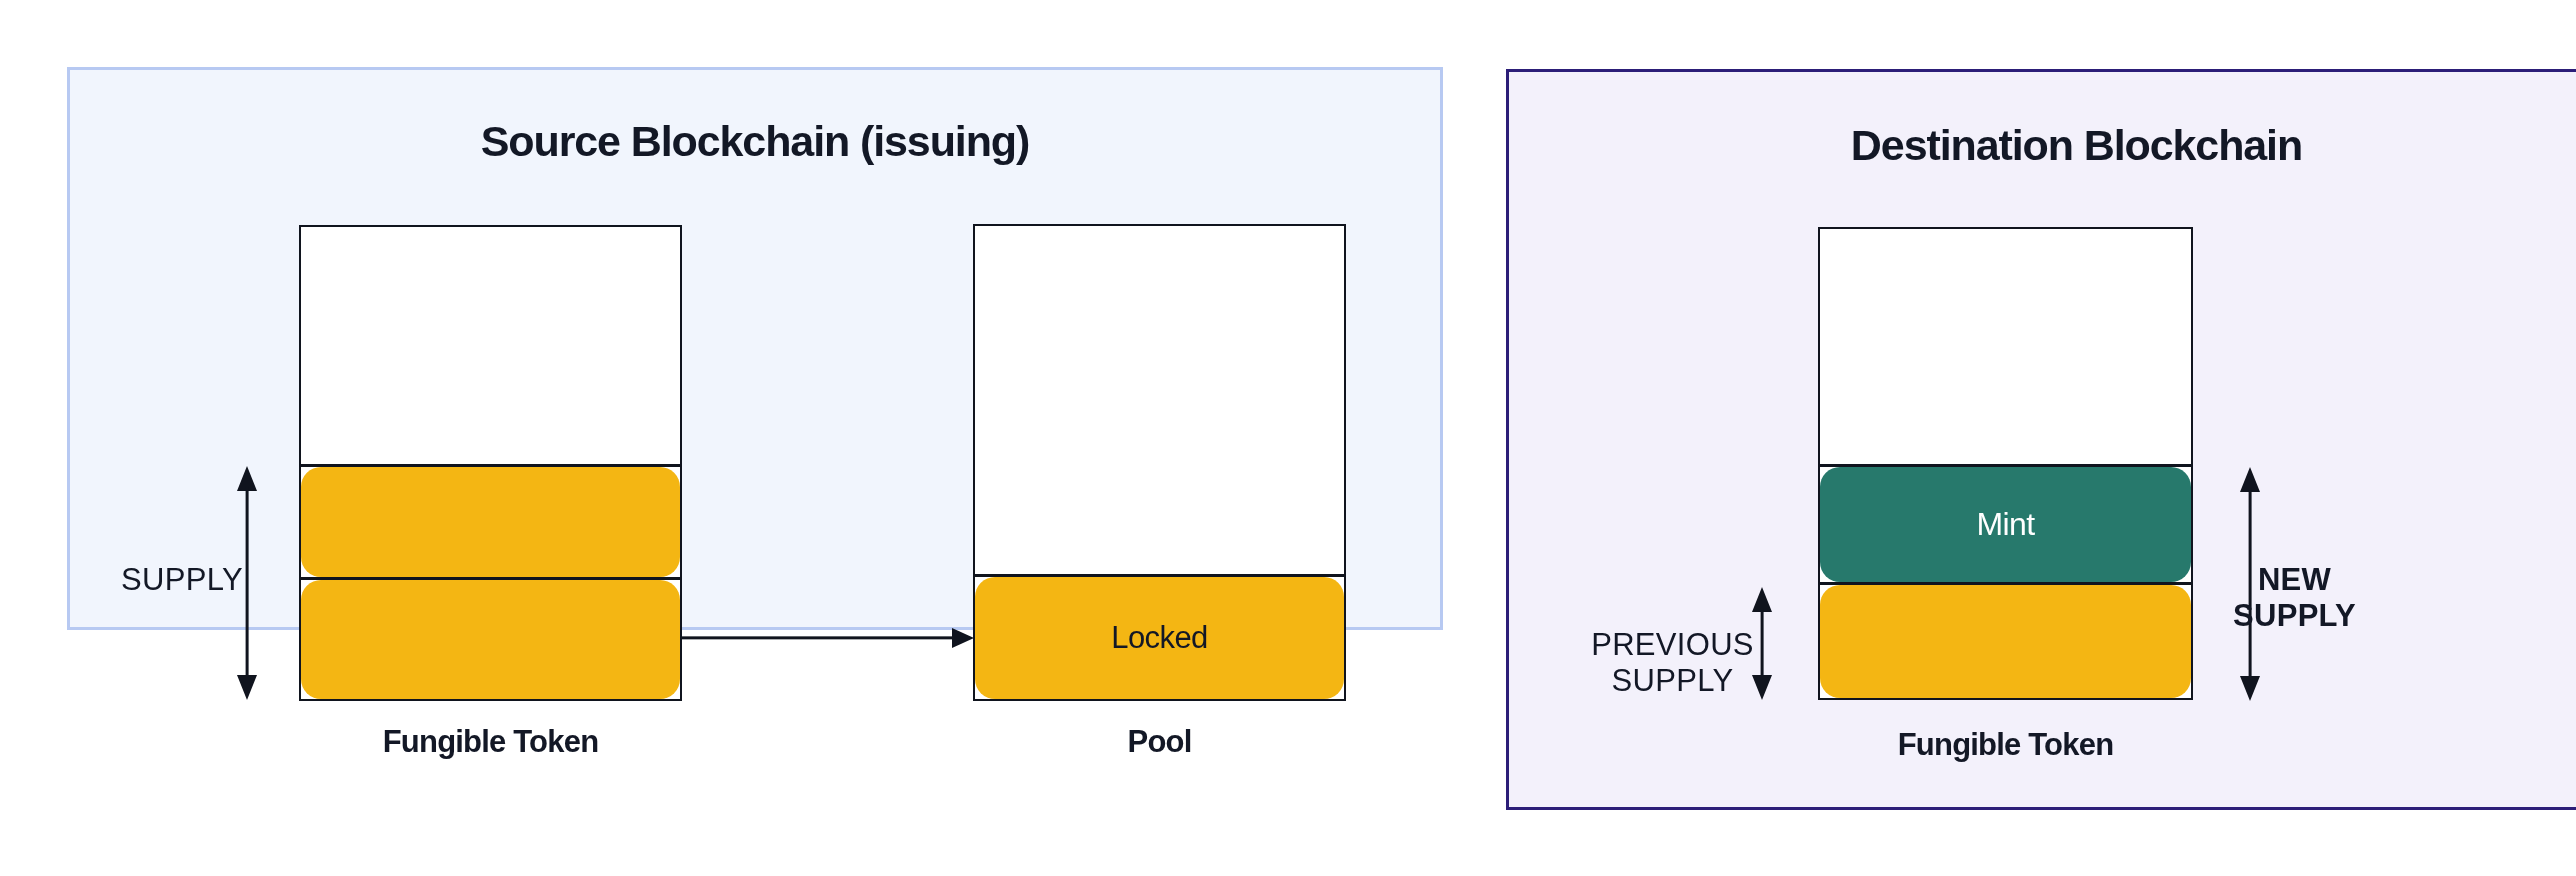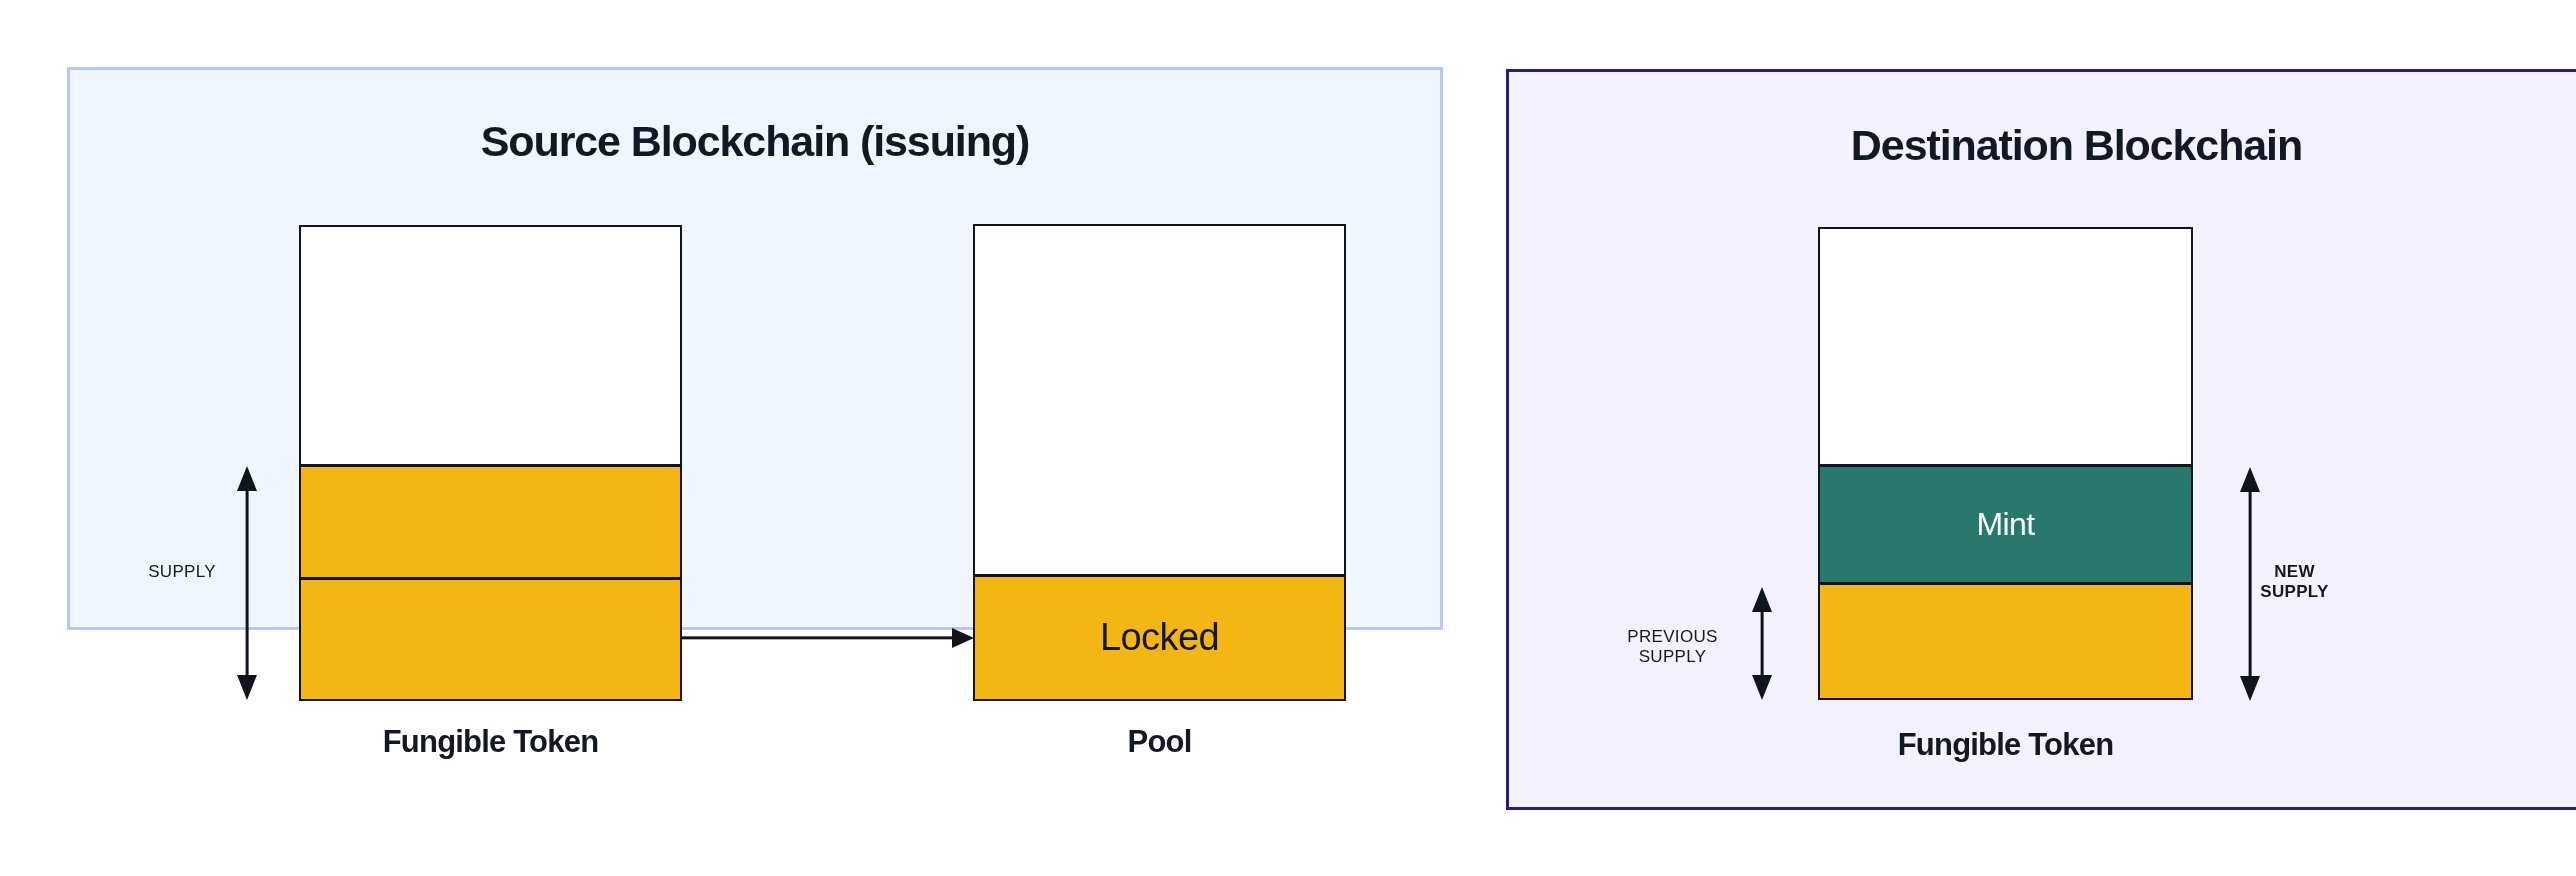--- a/index.html
+++ b/index.html
@@ -35,28 +35,28 @@
     font-size:43px;font-weight:700;letter-spacing:-1.1px;
     color:var(--label-ink);line-height:1.15;
   }
   .panel-source .panel-title{top:47px;}
   .panel-destination .panel-title{top:49px;}
 
   .token-box{
     position:absolute;border:2.8px solid var(--ink);
     background:#ffffff;display:flex;flex-direction:column;
   }
-  .seg{width:100%;}
+  .seg{width:100%;border-radius:20px;}
   .seg-white{background:#ffffff;}
   .seg-orange{background:var(--accent-orange);}
   .seg-teal{background:var(--accent-teal);}
   .seg-divider{height:2.8px;background:var(--ink);flex:none;}
   .seg-label-wrap{display:flex;align-items:center;justify-content:center;}
   .seg-label{
-    font-size:38px;font-weight:500;letter-spacing:-0.6px;color:var(--label-ink);
+    font-size:31px;font-weight:500;letter-spacing:-0.6px;color:var(--label-ink);
   }
   .seg-label-light{color:#ffffff;font-size:32px;}
 
   
   .source-token-box{left:229px;top:155px;width:383px;height:476px;}
   .source-token-box .s1{height:237px;}
   .source-token-box .s2{height:110px;}
   .source-token-box .s3{flex:1;}
   .pool-box{left:903px;top:154px;width:373px;height:477px;}
   .pool-box .s1{height:348px;}
@@ -71,21 +71,21 @@
     position:absolute;text-align:center;
     font-size:31px;font-weight:700;letter-spacing:-0.8px;color:var(--label-ink);
     line-height:1.15;
   }
   .caption-source-token{left:229px;width:383px;top:654px;}
   .caption-pool{left:903px;width:373px;top:654px;}
   .caption-dest-token{left:309px;width:375px;top:655px;}
 
   .small-label{
     position:absolute;text-align:center;
-    font-size:17px;font-weight:500;letter-spacing:0.3px;
+    font-size:31px;font-weight:500;letter-spacing:0.3px;
     color:var(--label-ink);line-height:1.17;
   }
   .supply-label{left:29px;width:166px;top:492px;}
   .prev-supply-label{left:42px;width:243px;top:547px;margin-top:8px;}
   .new-supply-label{left:675px;width:221px;top:490px;font-weight:bold;}
 
   
   .v-arrow{position:absolute;width:20px;}
   .v-arrow .shaft{
     position:absolute;left:50%;transform:translateX(-50%);

